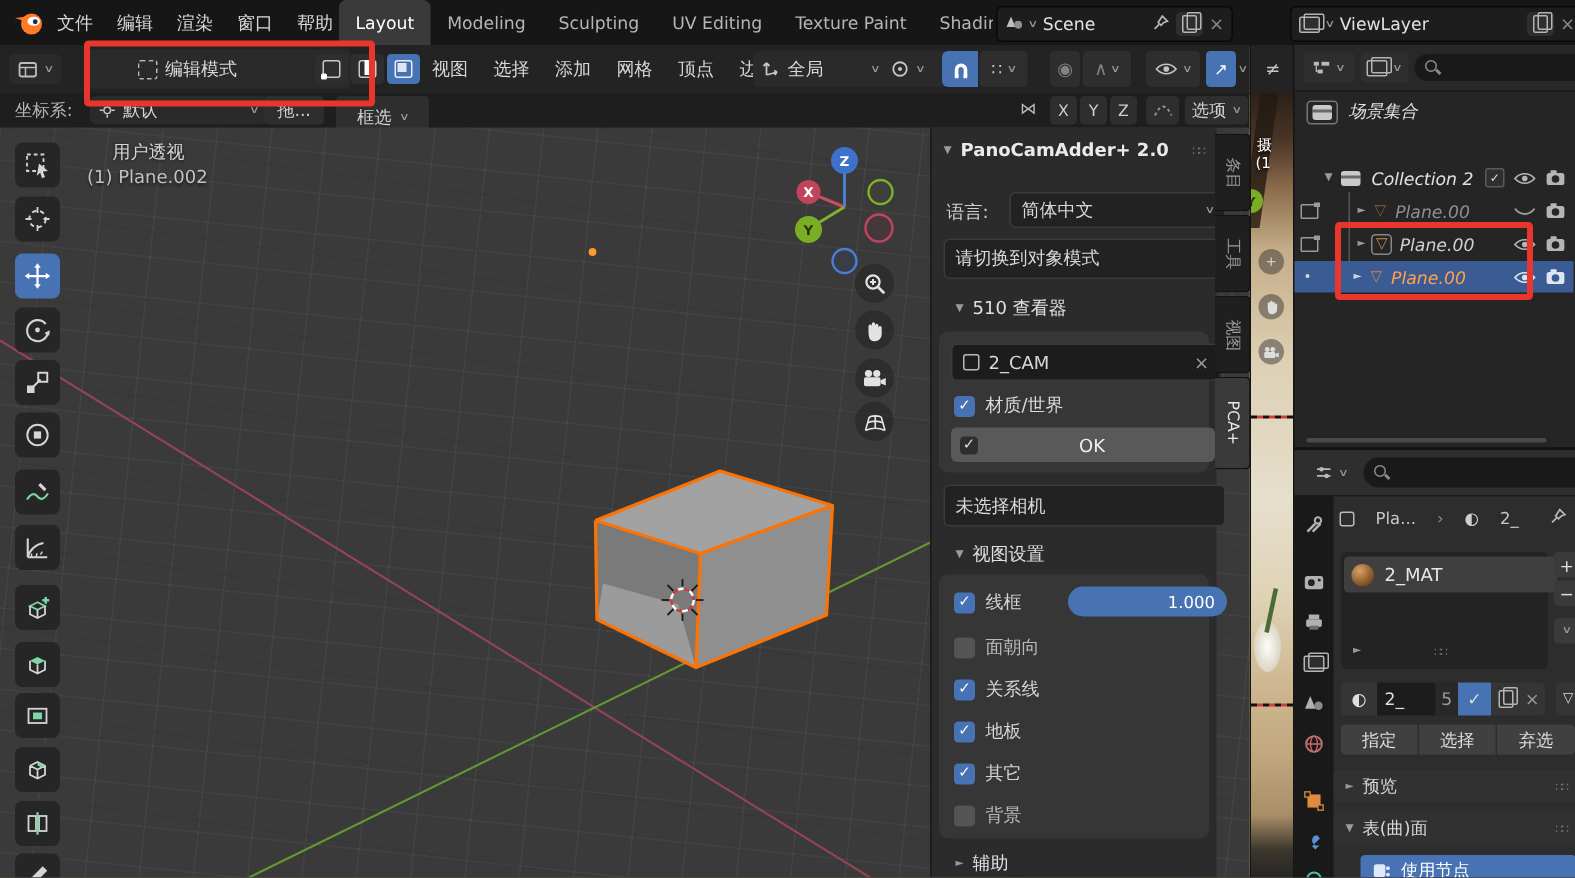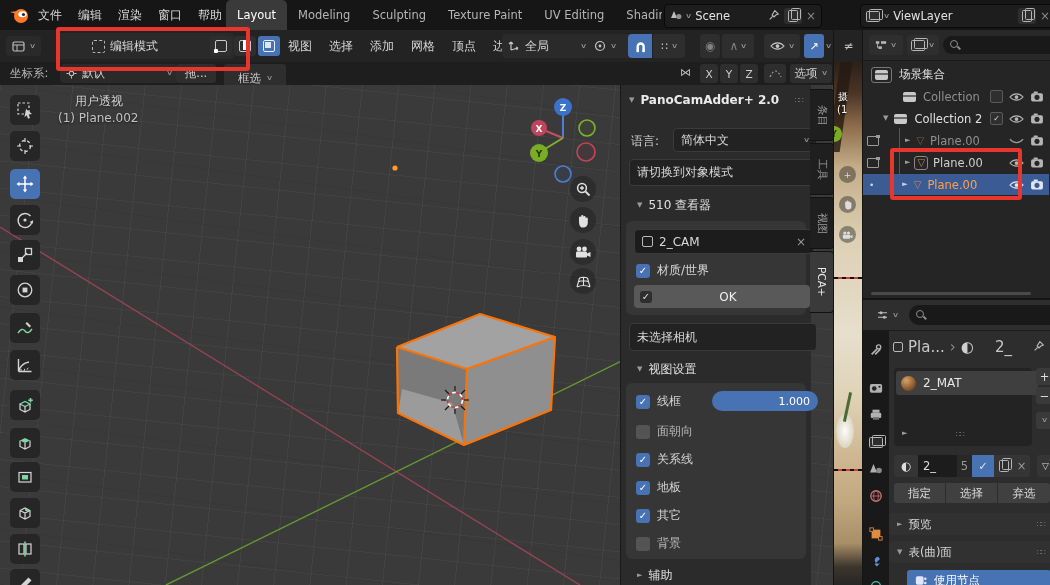--- a/index.html
+++ b/index.html
@@ -71,21 +71,21 @@
   .dashline{position:absolute;left:0;width:29px;height:2px;
             background:repeating-linear-gradient(90deg,#111 0 4px,#d83a3a 4px 8px);}
   
   #outliner{left:862px;top:30px;width:188px;height:268px;background:#252525;border-left:1px solid #141414;}
   #outl-head{position:absolute;left:0;top:0;width:188px;height:30px;background:#282828;border-bottom:1px solid #1a1a1a;}
   .srch{background:#191919;border-radius:10px;display:flex;align-items:center;padding:0 7px;gap:5px;}
   .i-search{position:relative;width:11px;height:11px;flex:0 0 auto;}
   .i-search::before{content:"";position:absolute;left:0;top:0;width:6px;height:6px;border:1.5px solid #8d8d8d;border-radius:50%;}
   .i-search::after{content:"";position:absolute;left:7px;top:7px;width:4px;height:1.5px;background:#8d8d8d;transform:rotate(45deg);}
   .orow{position:absolute;left:0;width:186px;height:21px;display:flex;align-items:center;font-size:11.5px;}
-  .oname{flex:1;overflow:hidden;white-space:nowrap;}
+  .oname{flex:1;overflow:hidden;white-space:nowrap;font-style:italic;}
   .colicon{width:13px;height:10px;background:#c9c9c9;border-radius:2px;position:relative;flex:0 0 auto;}
   .colicon::after{content:"";position:absolute;left:0;top:3.5px;width:13px;height:1.6px;background:#2a2a2a;opacity:.6;}
   .meshtri{color:#cb8a4e;font-size:10px;line-height:1;}
   .ochk{width:11px;height:11px;border-radius:2px;background:#2f2f2f;border:1px solid #5a5a5a;display:flex;align-items:center;justify-content:center;color:#ddd;font-size:8px;line-height:1;}
   .gutticon{width:10px;height:8px;border:1px solid #9a9a9a;border-radius:1px;position:relative;}
   .gutticon::after{content:"";position:absolute;right:-2px;top:-2px;width:4px;height:3px;background:#9a9a9a;}
   
   #props{left:862px;top:298px;width:188px;height:287px;background:#2d2d2d;border-left:1px solid #141414;border-top:2px solid #141414;}
   #props-head{position:absolute;left:0;top:0;width:188px;height:30px;background:#2e2e2e;border-bottom:1px solid #1c1c1c;}
   #ptabs{position:absolute;left:0;top:30px;width:26px;height:257px;background:#191919;}
@@ -117,22 +117,22 @@
       <span class="menu-it">文件</span>
       <span class="menu-it">编辑</span>
       <span class="menu-it">渲染</span>
       <span class="menu-it">窗口</span>
       <span class="menu-it">帮助</span>
     </div>
     <div class="abs flex" style="left:226px;top:0;width:436px;height:30px;overflow:hidden;">
       <span class="wtab active">Layout</span>
       <span class="wtab">Modeling</span>
       <span class="wtab">Sculpting</span>
+      <span class="wtab">UV Editing</span>
       <span class="wtab">Texture Paint</span>
-      <span class="wtab">UV Editing</span>
       <span class="wtab">Shading</span>
 
     </div>
     <div class="abs idfield" style="left:664px;top:4px;width:146px;">
       <span><svg width="12" height="11" viewBox="0 0 12 11">
             <path d="M1 9 L4 2 L7 9 Z" fill="#bdbdbd"></path>
             <circle cx="8.8" cy="7.5" r="2.6" fill="#8f8f8f"></circle>
           </svg></span>
       <span class="chv">∨</span>
       <span class="nm">Scene</span>
@@ -562,39 +562,20 @@
 
     <div class="orow" style="top:34px;">
       <span style="width:8px;"></span>
       <span style="border:1px solid #777;border-radius:3px;padding:2px 3px;display:flex;">
           <span class="colicon"></span>
         </span>
       <span style="width:7px;"></span>
       <span class="oname" style="color:#e0e0e0;">场景集合</span>
     </div>
 
-    <div class="orow" style="top:56px;">
-      <span style="width:40px;"></span>
-      <span class="colicon"></span>
-      <span style="width:7px;"></span>
-      <span class="oname" style="color:#8f8f8f;">Collection</span>
-      <span class="ochk"></span>
-      <span style="width:6px;"></span>
-      <svg width="15" height="10" viewBox="0 0 16 10">
-          <path d="M1 5 C5 .5 11 .5 15 5 C11 9.5 5 9.5 1 5 Z" fill="none" stroke="#b5b5b5" stroke-width="1.2"></path>
-          <circle cx="8" cy="5" r="2" fill="#b5b5b5"></circle>
-        </svg>
-      <span style="width:6px;"></span>
-      <svg width="14" height="11" viewBox="0 0 16 13">
-          <rect x="4" y="0.5" width="5" height="2.5" rx="1" fill="#b5b5b5"></rect>
-          <rect x="1" y="2.8" width="14" height="9.5" rx="2" fill="#b5b5b5"></rect>
-          <circle cx="8" cy="7.5" r="3" fill="#262626"></circle>
-        </svg>
-      <span style="width:5px;"></span>
-    </div>
 
     <div class="orow" style="top:78px;">
       <span style="width:20px;"></span>
       <span class="tri">▼</span>
       <span style="width:6px;"></span>
       <span class="colicon"></span>
       <span style="width:7px;"></span>
       <span class="oname" style="color:#e0e0e0;">Collection 2</span>
       <span class="ochk">✓</span>
       <span style="width:6px;"></span>
@@ -746,21 +727,21 @@
             <path d="M10.5 2 a4 4 0 1 0 3.5 6 L9 13 L6.5 10.5 L12.5 4.5 Z" fill="#5f8fd6"></path>
           </svg>
         </span>
       <span class="ptab" style="top:248px;">
           <svg width="14" height="14" viewBox="0 0 16 16">
             <circle cx="8" cy="8" r="5" fill="none" stroke="#4fb8b0" stroke-width="1.6"></circle>
           </svg>
         </span>
     </div>
 
-    <div class="abs flex" style="left:30px;top:9px;width:152px;gap:5px;font-size:15px;color:#c8c8c8;top:38px;text-align:center;">
+    <div class="abs flex" style="left:30px;top:9px;width:152px;gap:14px;font-size:11px;color:#c8c8c8;top:38px;">
       <span class="dashed-sq" style="border-style:solid;width:8px;height:8px;"></span>
       <span>Pla...</span>
       <span style="color:#8a8a8a;">›</span>
       <span style="color:#cfcfcf;">◐</span>
       <span style="flex:1;">2_</span>
       <span><svg width="12" height="12" viewBox="0 0 14 14">
             <path d="M8 2 L12 6 L9.2 7 L7 9.2 L4.8 7 Z" fill="none" stroke="#b9b9b9" stroke-width="1.3"></path>
             <line x1="5.5" y1="8.5" x2="2" y2="12" stroke="#b9b9b9" stroke-width="1.3"></line>
           </svg></span>
     </div>

